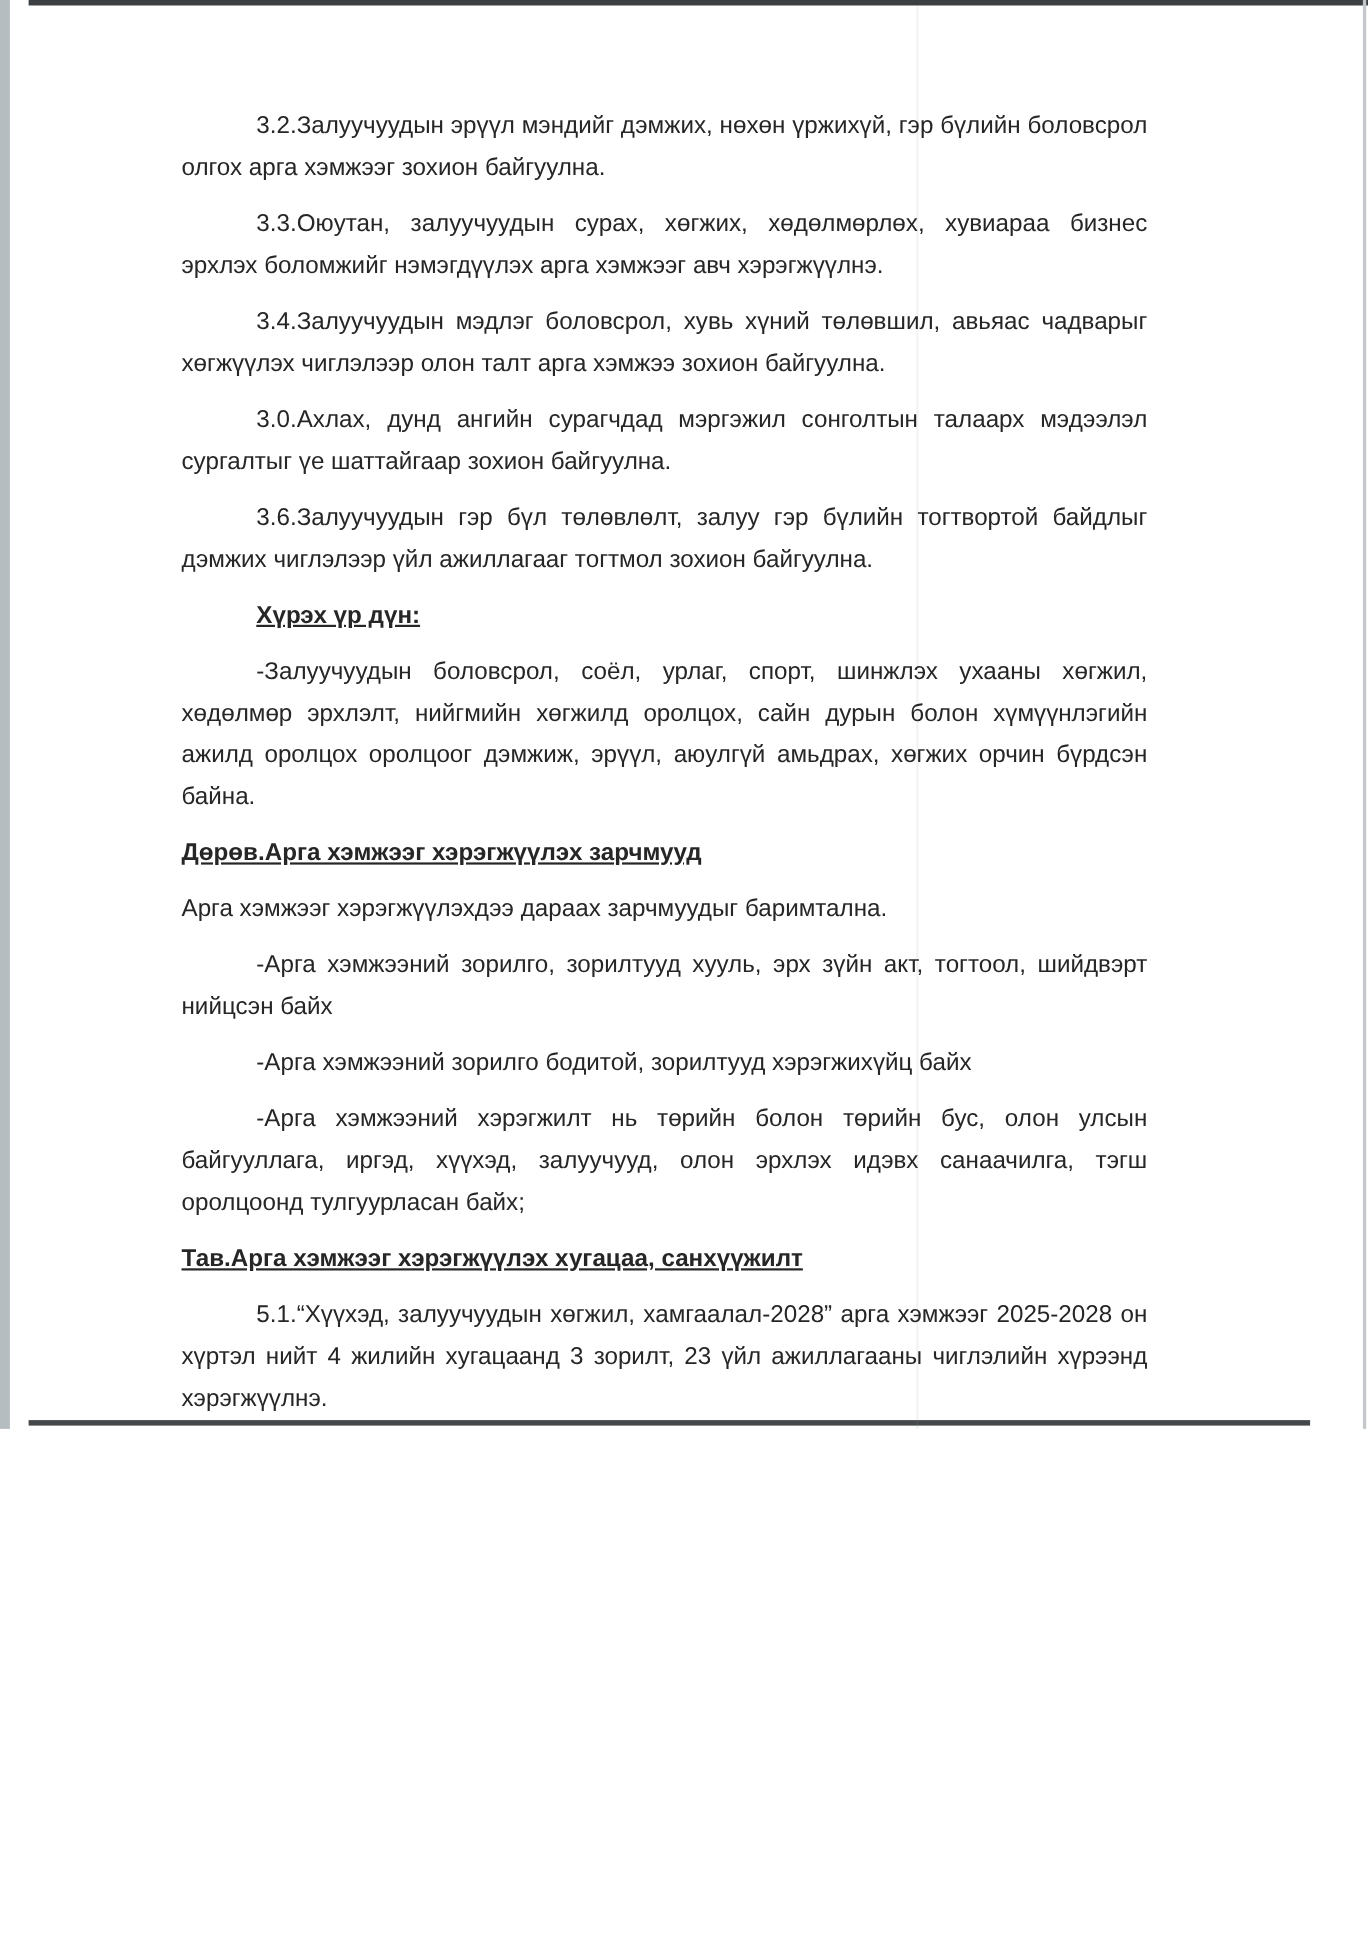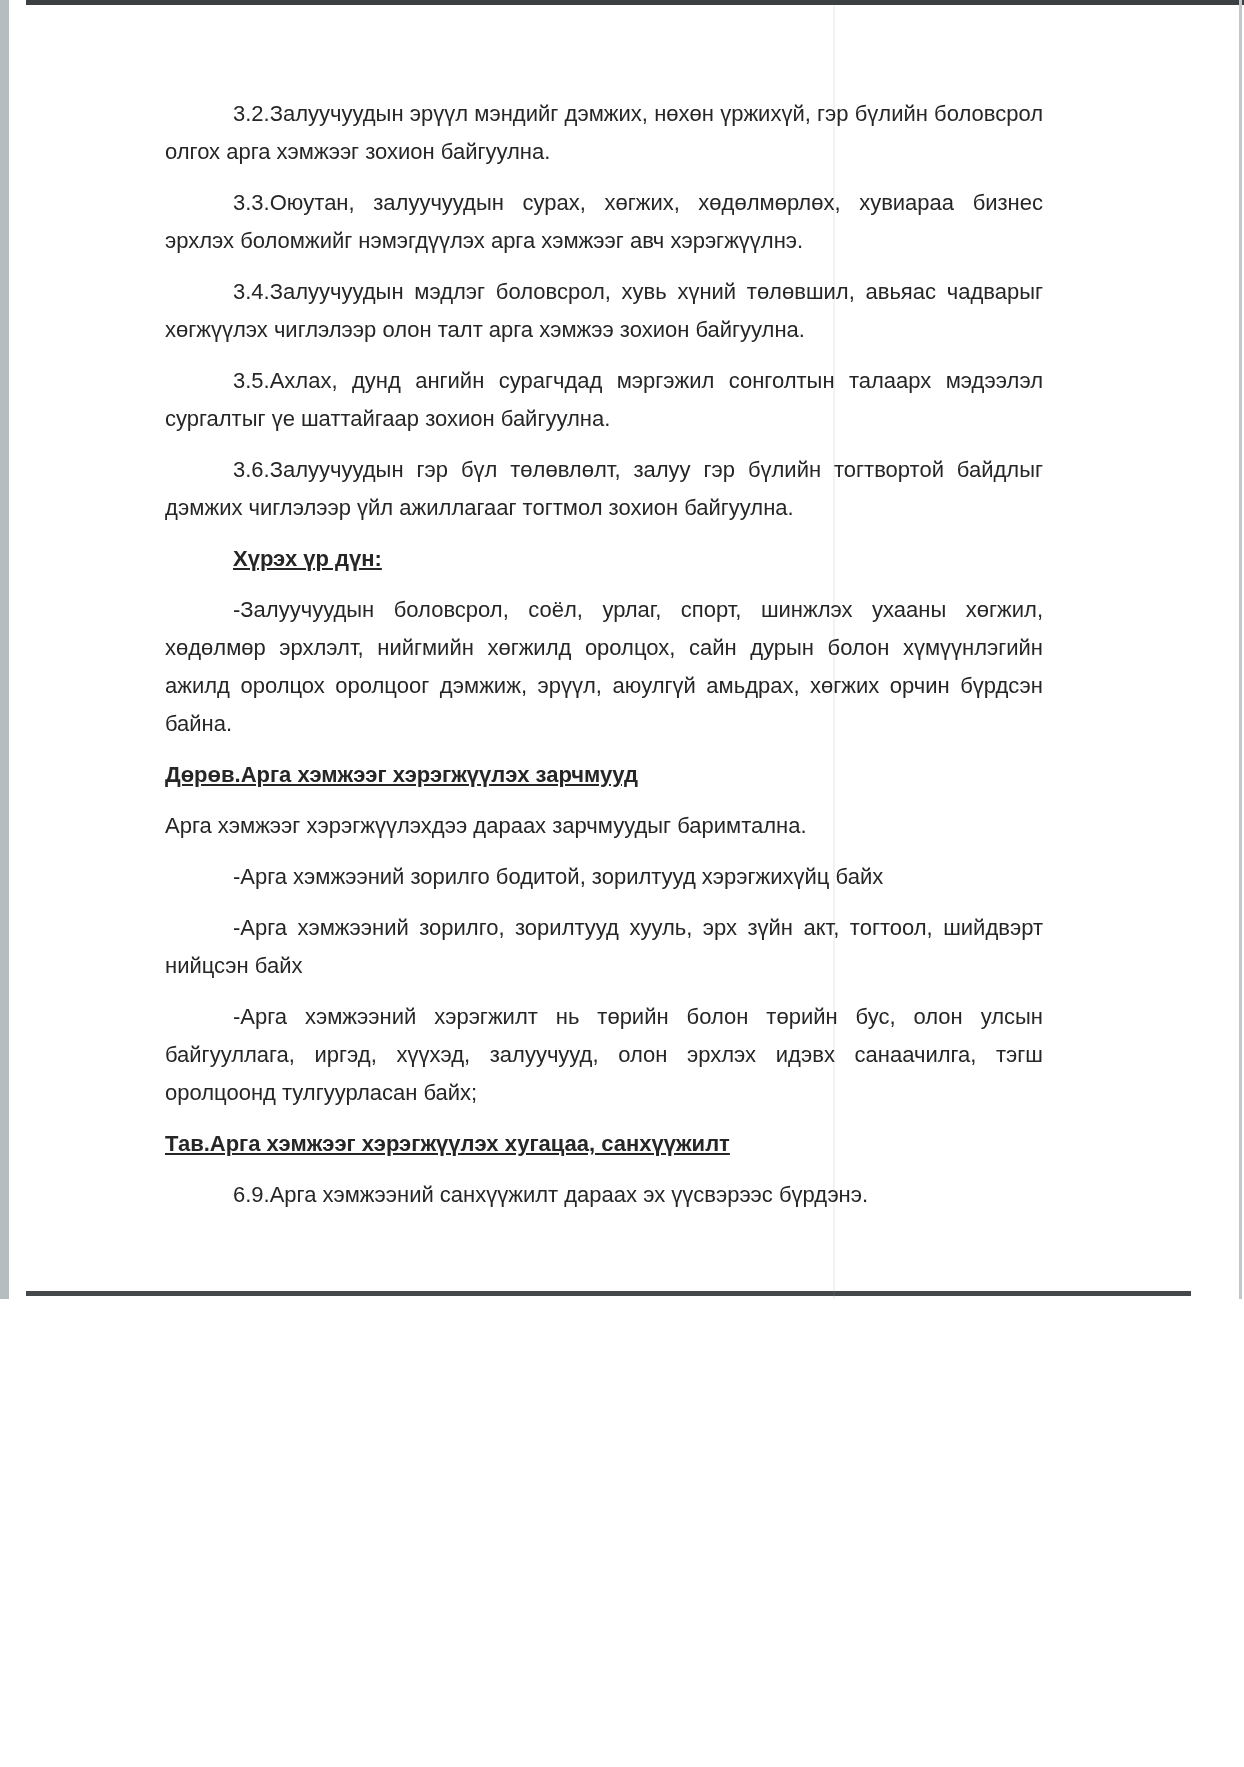--- a/index.html
+++ b/index.html
@@ -75,25 +75,26 @@
   <div class="edge-left"></div>
   <div class="edge-top"></div>
   <div class="edge-bottom"></div>
   <div class="edge-right"></div>
   <div class="fold-line"></div>
 
   <div class="content">
     <p class="indent">3.2.Залуучуудын эрүүл мэндийг дэмжих, нөхөн үржихүй, гэр бүлийн боловсрол олгох арга хэмжээг зохион байгуулна.</p>
     <p class="indent">3.3.Оюутан, залуучуудын сурах, хөгжих, хөдөлмөрлөх, хувиараа бизнес эрхлэх боломжийг нэмэгдүүлэх арга хэмжээг авч хэрэгжүүлнэ.</p>
     <p class="indent">3.4.Залуучуудын мэдлэг боловсрол, хувь хүний төлөвшил, авьяас чадварыг хөгжүүлэх чиглэлээр олон талт арга хэмжээ зохион байгуулна.</p>
-    <p class="indent">3.5.Ахлах, дунд ангийн сурагчдад мэргэжил сонголтын талаарх мэдээлэл сургалтыг үе шаттайгаар зохион байгуулна.</p>
+    <p class="indent">3.0.Ахлах, дунд ангийн сурагчдад мэргэжил сонголтын талаарх мэдээлэл сургалтыг үе шаттайгаар зохион байгуулна.</p>
     <p class="indent">3.6.Залуучуудын гэр бүл төлөвлөлт, залуу гэр бүлийн тогтвортой байдлыг дэмжих чиглэлээр үйл ажиллагааг тогтмол зохион байгуулна.</p>
     <p class="indent bold">Хүрэх үр дүн:</p>
     <p class="indent">-Залуучуудын боловсрол, соёл, урлаг, спорт, шинжлэх ухааны хөгжил, хөдөлмөр эрхлэлт, нийгмийн хөгжилд оролцох, сайн дурын болон хүмүүнлэгийн ажилд оролцох оролцоог дэмжиж, эрүүл, аюулгүй амьдрах, хөгжих орчин бүрдсэн байна.</p>
     <p class="center bold">Дөрөв.Арга хэмжээг хэрэгжүүлэх зарчмууд</p>
     <p class="noindent">Арга хэмжээг хэрэгжүүлэхдээ дараах зарчмуудыг баримтална.</p>
+    <p class="indent">-Арга хэмжээний зорилго, зорилтууд хууль, эрх зүйн акт, тогтоол, шийдвэрт нийцсэн байх</p>
     <p class="indent">-Арга хэмжээний зорилго бодитой, зорилтууд хэрэгжихүйц байх</p>
-    <p class="indent">-Арга хэмжээний зорилго, зорилтууд хууль, эрх зүйн акт, тогтоол, шийдвэрт нийцсэн байх</p>
     <p class="indent">-Арга хэмжээний хэрэгжилт нь төрийн болон төрийн бус, олон улсын байгууллага, иргэд, хүүхэд, залуучууд, олон эрхлэх идэвх санаачилга, тэгш оролцоонд тулгуурласан байх;</p>
     <p class="center bold">Тав.Арга хэмжээг хэрэгжүүлэх хугацаа, санхүүжилт</p>
+    <p class="indent">5.1.“Хүүхэд, залуучуудын хөгжил, хамгаалал-2028” арга хэмжээг 2025-2028 он хүртэл нийт 4 жилийн хугацаанд 3 зорилт, 23 үйл ажиллагааны чиглэлийн хүрээнд хэрэгжүүлнэ.</p>
     <p class="indent">6.9.Арга хэмжээний санхүүжилт дараах эх үүсвэрээс бүрдэнэ.</p>
   </div>
 </div>
 
 </body></html>

